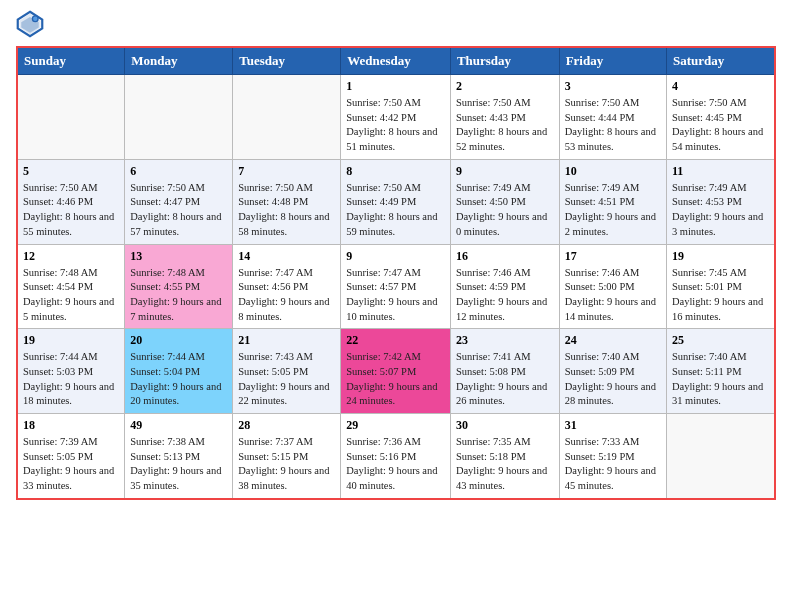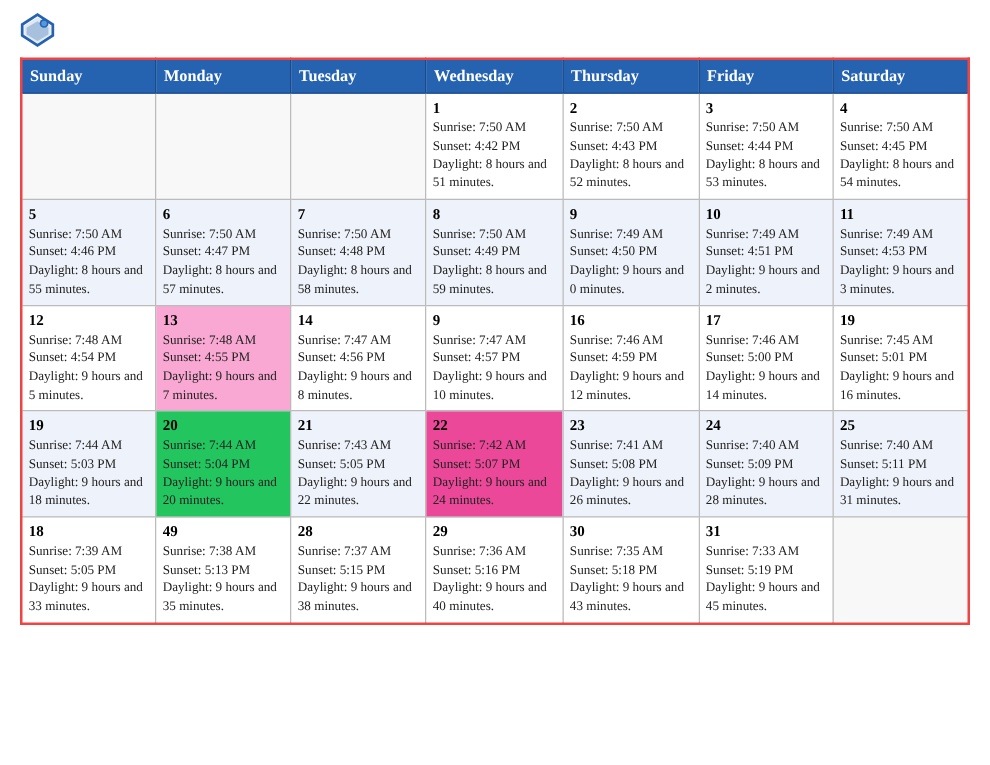--- a/index.html
+++ b/index.html
@@ -248,21 +248,21 @@
 Daylight: 9 hours and 16 minutes.</div>
           </td>
         </tr>
         <tr>
           <td style="background: rgb(238, 242, 250);">
             <span class="day-num">19</span>
             <div class="day-info" style="white-space: pre-line;">Sunrise: 7:44 AM
 Sunset: 5:03 PM
 Daylight: 9 hours and 18 minutes.</div>
           </td>
-          <td style="background: #22c55e; margin-top: 44px;">
+          <td style="background: #7dd3fc; margin-top: 44px;">
             <span class="day-num">20</span>
             <div class="day-info" style="white-space: pre-line;">Sunrise: 7:44 AM
 Sunset: 5:04 PM
 Daylight: 9 hours and 20 minutes.</div>
           </td>
           <td style="background: rgb(238, 242, 250);">
             <span class="day-num">21</span>
             <div class="day-info" style="white-space: pre-line;">Sunrise: 7:43 AM
 Sunset: 5:05 PM
 Daylight: 9 hours and 22 minutes.</div>

